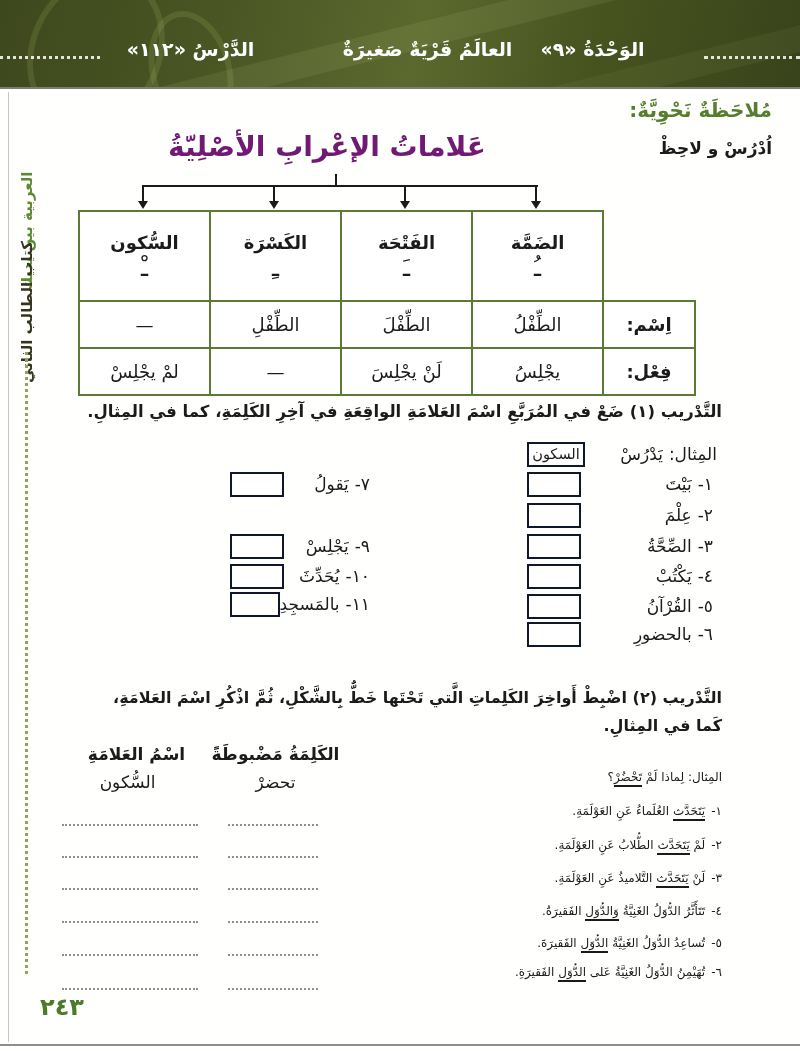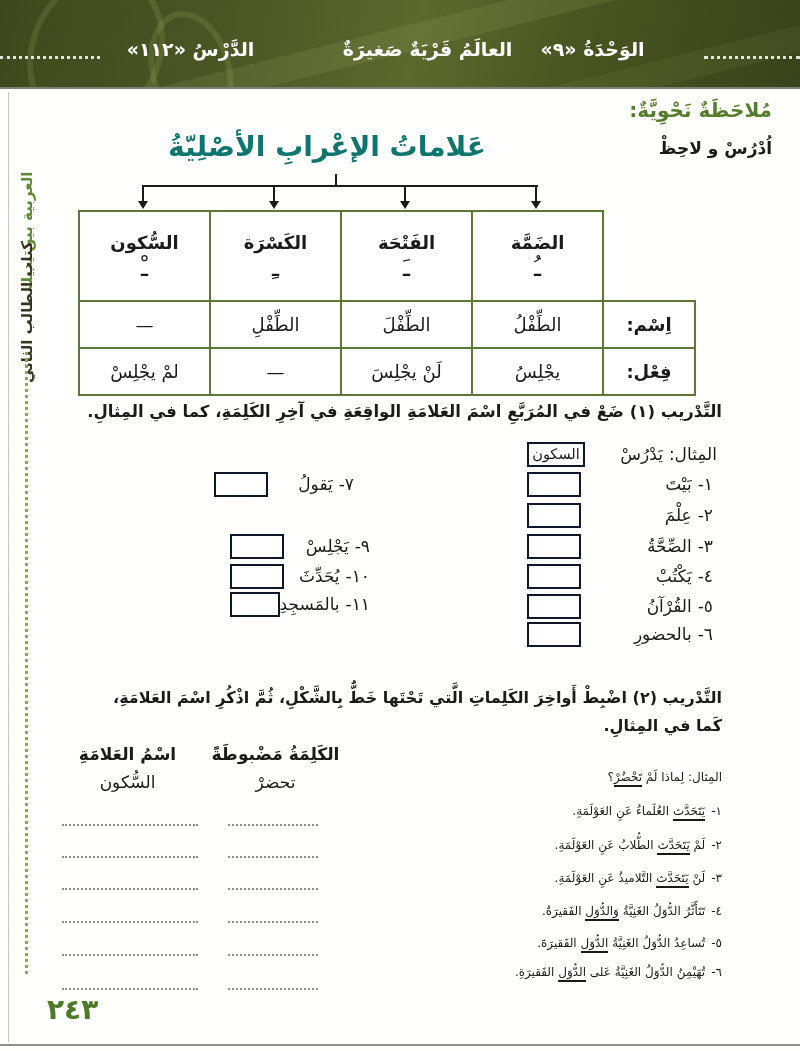--- a/index.html
+++ b/index.html
@@ -16,26 +16,26 @@
   .b-label{position:absolute;top:38px;color:#ffffff;font-weight:bold;font-size:19px;
            text-align:center;white-space:nowrap;direction:rtl;}
   
   .edge-vline{position:absolute;left:8px;top:92px;height:950px;width:0;border-left:1px solid #c6c6c2;}
   .side-text{position:absolute;left:27px;white-space:nowrap;font-size:15px;font-weight:bold;
              transform:translate(-50%,-50%) rotate(-90deg);}
   .side-series{top:231px;color:#5d8a33;}
   .side-book{top:312px;color:#35351f;}
   .side-strip{position:absolute;left:25px;top:352px;height:622px;width:0;border-left:3px dotted #93a258;}
   .bottom-line{position:absolute;left:0;top:1044px;width:800px;height:2px;background:#8e8e8a;}
-  .page-num{position:absolute;left:47px;top:993px;font-size:28px;font-weight:bold;color:#4c7a28;}
+  .page-num{position:absolute;left:40px;top:993px;font-size:24px;font-weight:bold;color:#4c7a28;}
   
   .note-heading{position:absolute;right:28px;top:98px;font-size:20px;font-weight:bold;color:#567d2b;white-space:nowrap;}
   .note-study{position:absolute;right:28px;top:138px;font-size:17px;font-weight:bold;color:#1a1a1a;white-space:nowrap;}
   .main-title{position:absolute;left:186px;top:130px;width:300px;text-align:center;
-              font-size:28px;font-weight:bold;color:#0f766e;white-space:nowrap;}
+              font-size:28px;font-weight:bold;color:#701a75;white-space:nowrap;}
   
   .dg{position:absolute;background:#1a1a1a;}
   .dg-head{position:absolute;width:0;height:0;border-left:5px solid transparent;
            border-right:5px solid transparent;border-top:8px solid #1a1a1a;}
   
   table.marks{position:absolute;left:78px;top:210px;border-collapse:collapse;direction:rtl;table-layout:fixed;}
   table.marks td{border:2px solid #5d7a35;text-align:center;vertical-align:middle;background:#ffffff;}
   table.marks td.nocell{border:none;background:transparent;}
   table.marks tr.hrow td{height:86px;}
   table.marks tr.drow td{height:43px;font-size:18px;}
@@ -166,42 +166,42 @@
   </div>
   <div class="ex-row" style="left:527px;top:592px;width:186px;">
     <span class="ex-word"><span class="num">٥-</span><span>القُرْآنُ</span></span>
     <span class="abox"></span>
   </div>
   <div class="ex-row" style="left:527px;top:620px;width:186px;">
     <span class="ex-word"><span class="num">٦-</span><span>بالحضورِ</span></span>
     <span class="abox"></span>
   </div>
 
-  <div class="ex-row" style="left:214px;top:470px;width:140px;">
+  <div class="ex-row" style="left:230px;top:470px;width:140px;">
     <span class="ex-word"><span class="num">٧-</span><span>يَقولُ</span></span>
     <span class="abox"></span>
   </div>
   <div class="ex-row" style="left:230px;top:532px;width:140px;">
     <span class="ex-word"><span class="num">٩-</span><span>يَجْلِسْ</span></span>
     <span class="abox"></span>
   </div>
   <div class="ex-row" style="left:230px;top:562px;width:140px;">
     <span class="ex-word"><span class="num">١٠-</span><span>يُحَدِّثَ</span></span>
     <span class="abox"></span>
   </div>
   <div class="ex-row" style="left:230px;top:590px;width:140px;">
     <span class="ex-word"><span class="num">١١-</span><span>بالمَسجِدِ</span></span>
     <span class="abox"></span>
   </div>
 
   <div class="instr" style="top:688px;font-size:16px;">التَّدْريب (٢) اضْبِطْ أَواخِرَ الكَلِماتِ الَّتي تَحْتَها خَطٌّ بِالشَّكْلِ، ثُمَّ اذْكُرِ اسْمَ العَلامَةِ،</div>
   <div class="instr" style="top:716px;font-size:16px;">كَما في المِثالِ.</div>
 
   <div class="colhead" style="left:203px;top:744px;width:145px;">الكَلِمَةُ مَضْبوطَةً</div>
-  <div class="colhead" style="left:55px;top:744px;width:145px;">اسْمُ العَلامَةِ</div>
+  <div class="colhead" style="left:64px;top:744px;width:145px;">اسْمُ العَلامَةِ</div>
   <div class="colans" style="left:203px;top:772px;width:145px;">تحضرْ</div>
   <div class="colans" style="left:55px;top:772px;width:145px;">السُّكون</div>
 
   <div class="ex2-line" style="top:770px;">
     <span>المِثال: لِماذا لَمْ </span><span class="u-word">تَحْضُرْ</span><span>؟</span>
   </div>
 
   <div class="ex2-line" style="top:804px;">
     <span class="num" style="margin-left:6px;">١-</span><span></span><span class="u-word">يَتَحَدَّث</span><span> العُلَماءُ عَنِ العَوْلَمَةِ.</span>
   </div>

